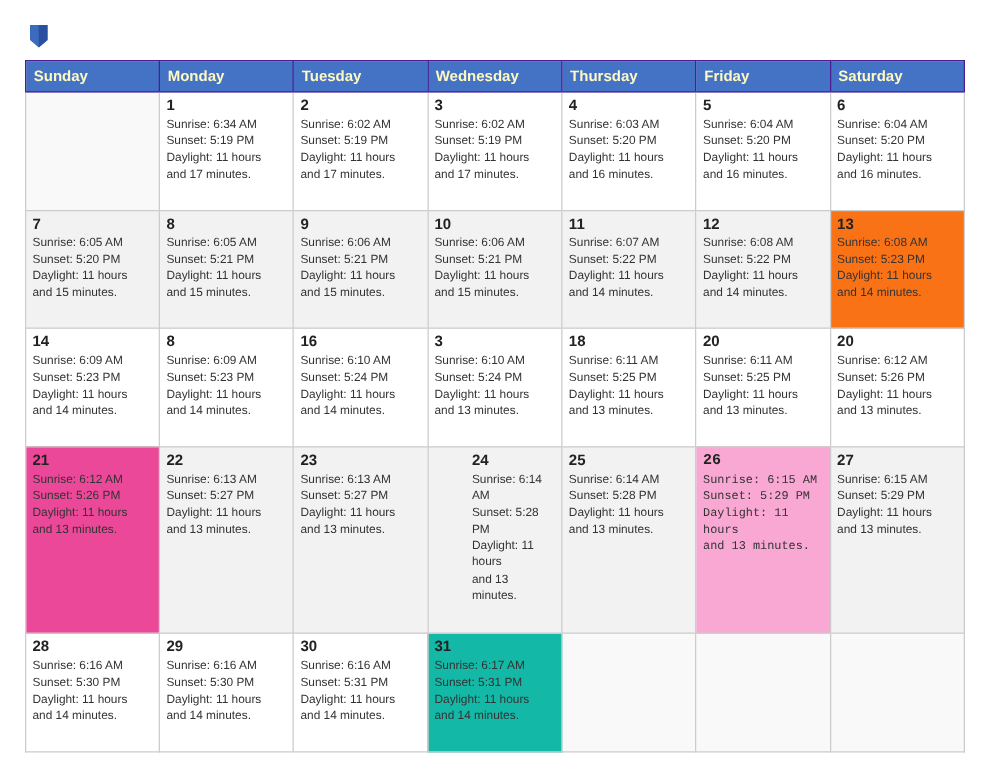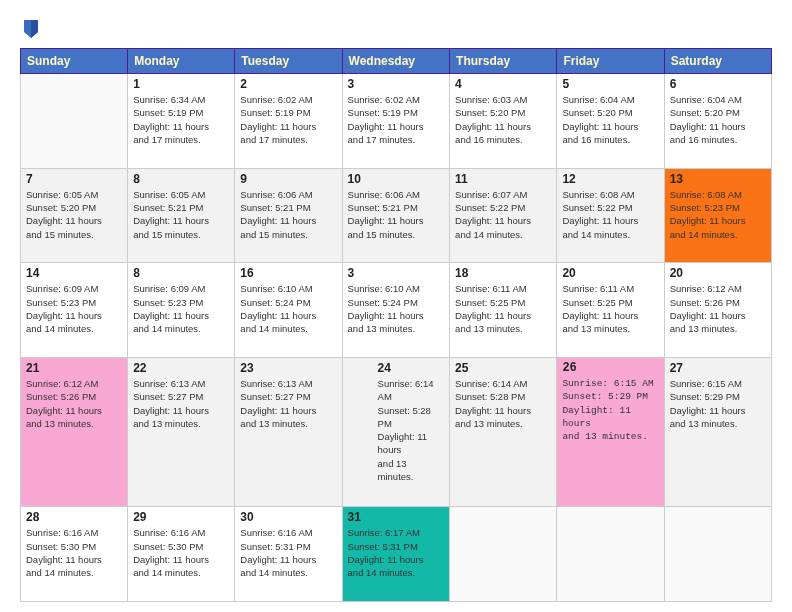--- a/index.html
+++ b/index.html
@@ -279,21 +279,21 @@
           </td>
           <td style="background: rgb(255, 255, 255);">
             <span class="day-num">20</span>
             <div class="day-info" style="white-space: pre-line;">Sunrise: 6:12 AM
 Sunset: 5:26 PM
 Daylight: 11 hours
 and 13 minutes.</div>
           </td>
         </tr>
         <tr>
-          <td style="background: #f9a8d4;">
+          <td style="background: #ec4899;">
             <span class="day-num">21</span>
             <div class="day-info" style="white-space: pre-line;">Sunrise: 6:12 AM
 Sunset: 5:26 PM
 Daylight: 11 hours
 and 13 minutes.</div>
           </td>
           <td style="background: rgb(242, 242, 242);">
             <span class="day-num">22</span>
             <div class="day-info" style="white-space: pre-line;">Sunrise: 6:13 AM
 Sunset: 5:27 PM

